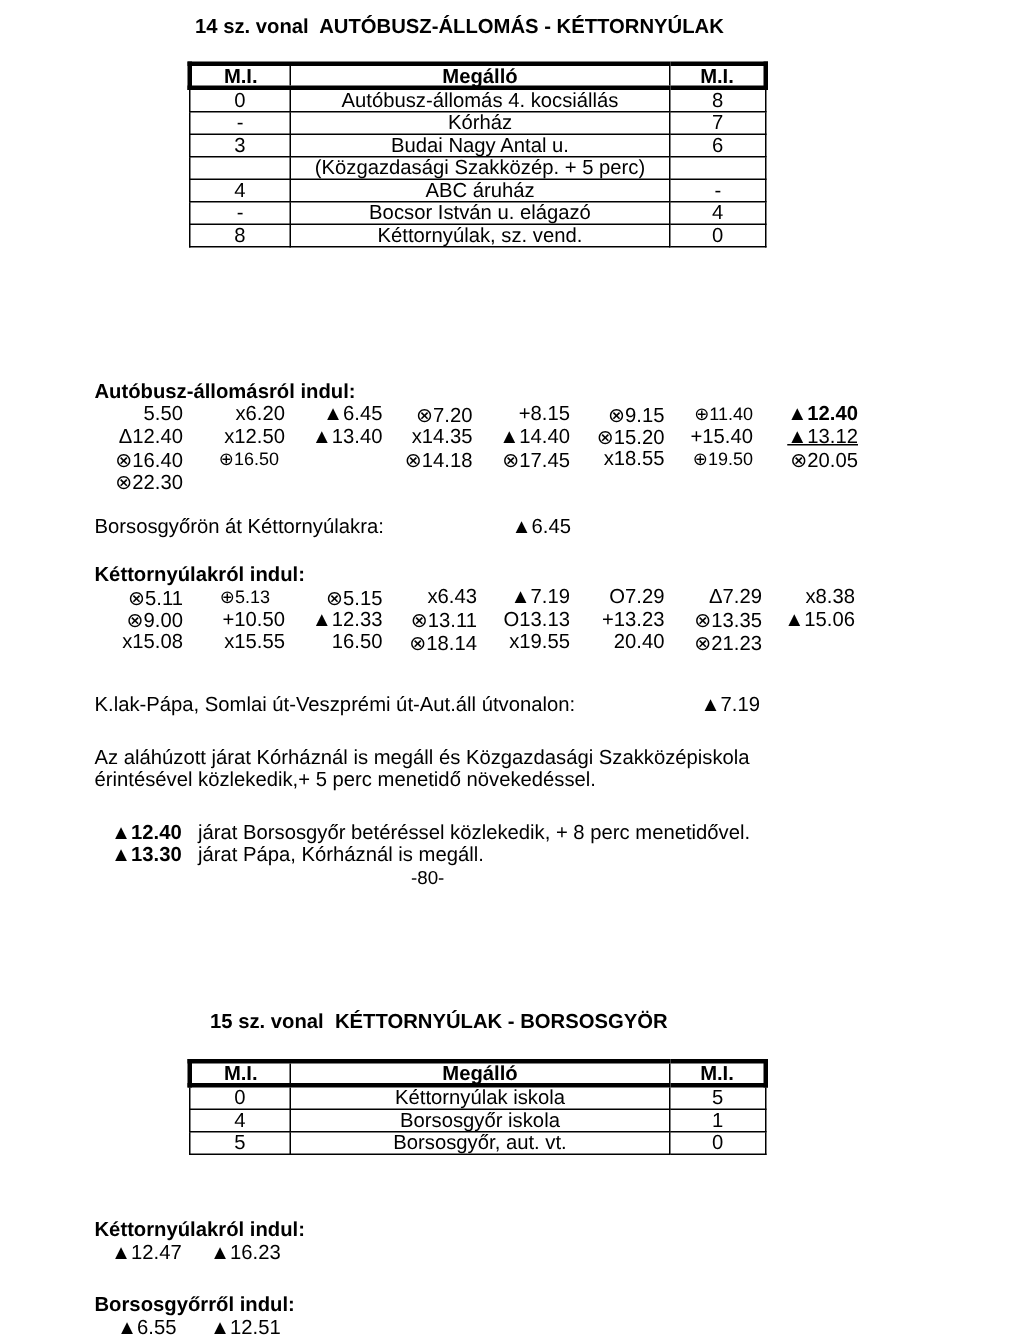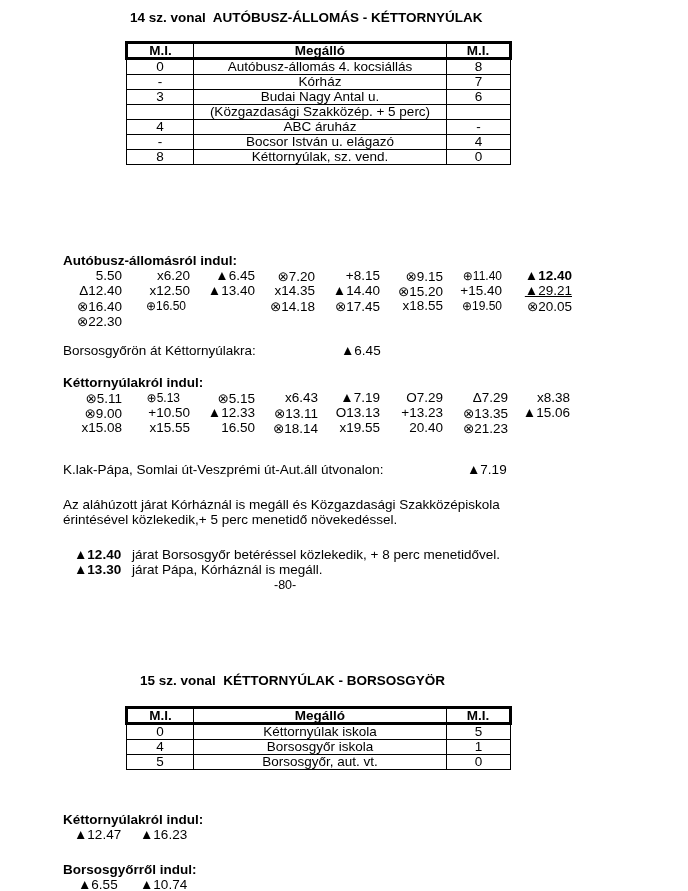--- a/index.html
+++ b/index.html
@@ -95,21 +95,21 @@
     <span class="cell bold" style="right:-512px;">▲12.40</span>
   </div>
   <div class="grow">
     <span class="cell" style="right:-62px;">Δ12.40</span>
     <span class="cell" style="right:-130px;">x12.50</span>
     <span class="cell" style="right:-195px;">▲13.40</span>
     <span class="cell" style="right:-255px;">x14.35</span>
     <span class="cell" style="right:-320px;">▲14.40</span>
     <span class="cell" style="right:-383px;">⊗15.20</span>
     <span class="cell" style="right:-442px;">+15.40</span>
-    <span class="cell ul" style="right:-512px;">▲29.21</span>
+    <span class="cell ul" style="right:-512px;">▲13.12</span>
   </div>
   <div class="grow">
     <span class="cell" style="right:-62px;">⊗16.40</span>
     <span class="cell small" style="right:-126px;">⊕16.50</span>
     <span class="cell" style="right:-255px;">⊗14.18</span>
     <span class="cell" style="right:-320px;">⊗17.45</span>
     <span class="cell" style="right:-383px;">x18.55</span>
     <span class="cell small" style="right:-442px;">⊕19.50</span>
     <span class="cell" style="right:-512px;">⊗20.05</span>
   </div>
@@ -194,13 +194,13 @@
   </tr>
 </tbody>
   </table>
 
 <div class="abs sect-title" style="left:63px; top:812px;">Kéttornyúlakról indul:</div>
 <div class="line" style="left:74px; top:827px;">▲12.47</div>
 <div class="line" style="left:140px; top:827px;">▲16.23</div>
 
 <div class="abs sect-title" style="left:63px; top:862px;">Borsosgyőrről indul:</div>
 <div class="line" style="left:78px; top:877px;">▲6.55</div>
-<div class="line" style="left:140px; top:877px;">▲10.74</div>
+<div class="line" style="left:140px; top:877px;">▲12.51</div>
 
 </body></html>

